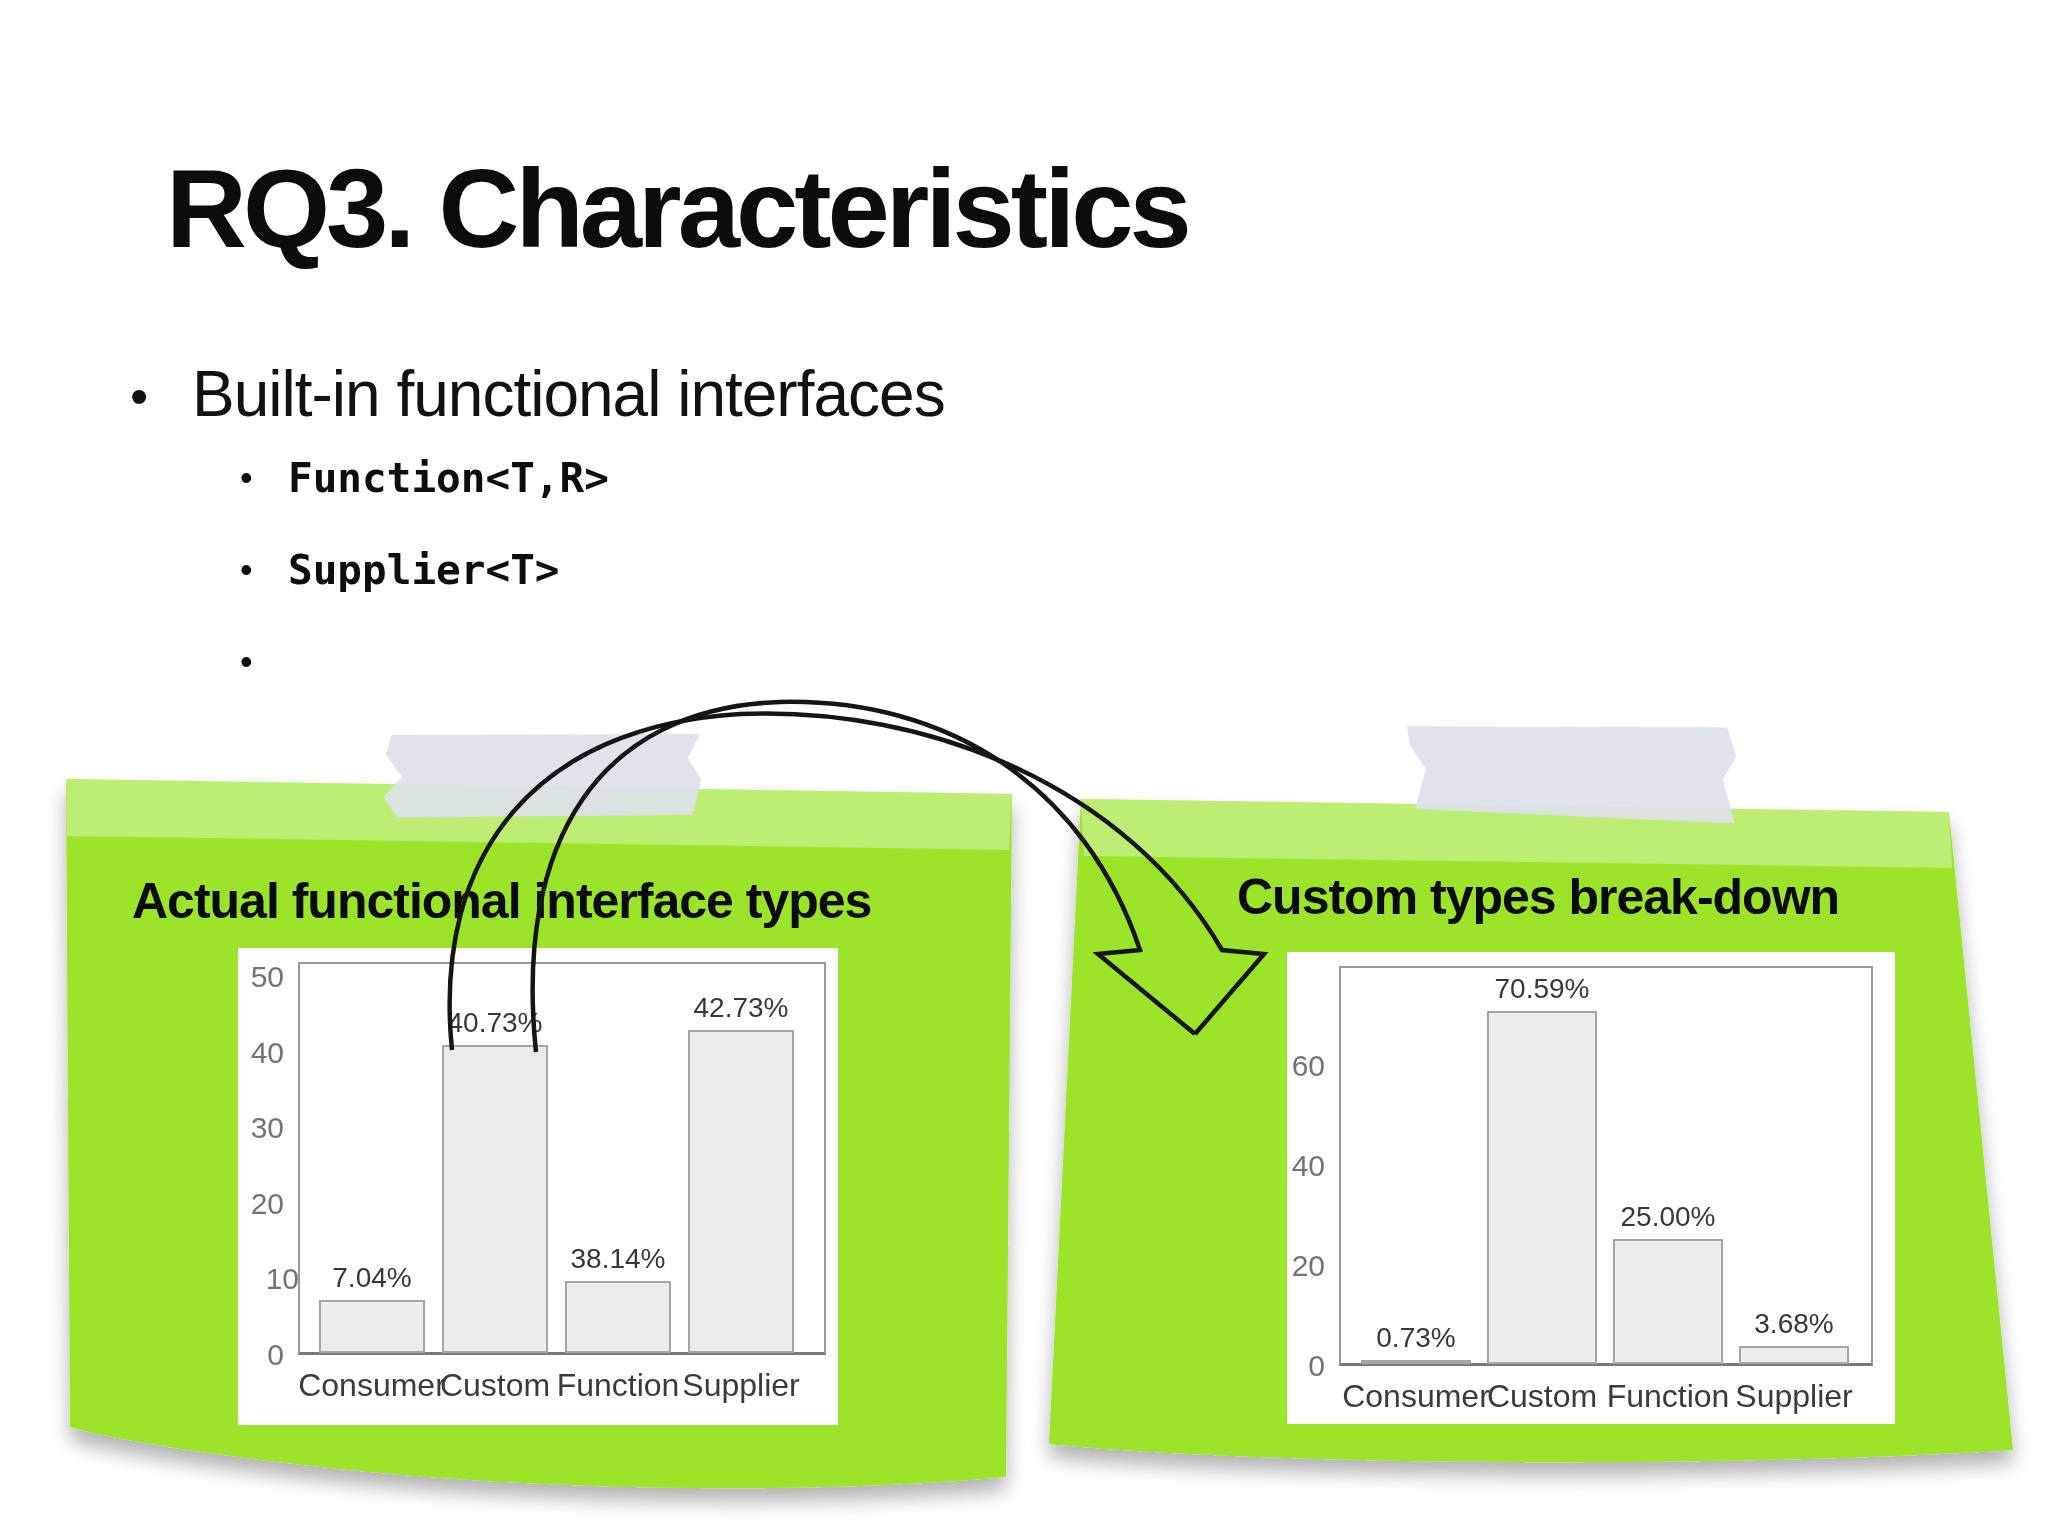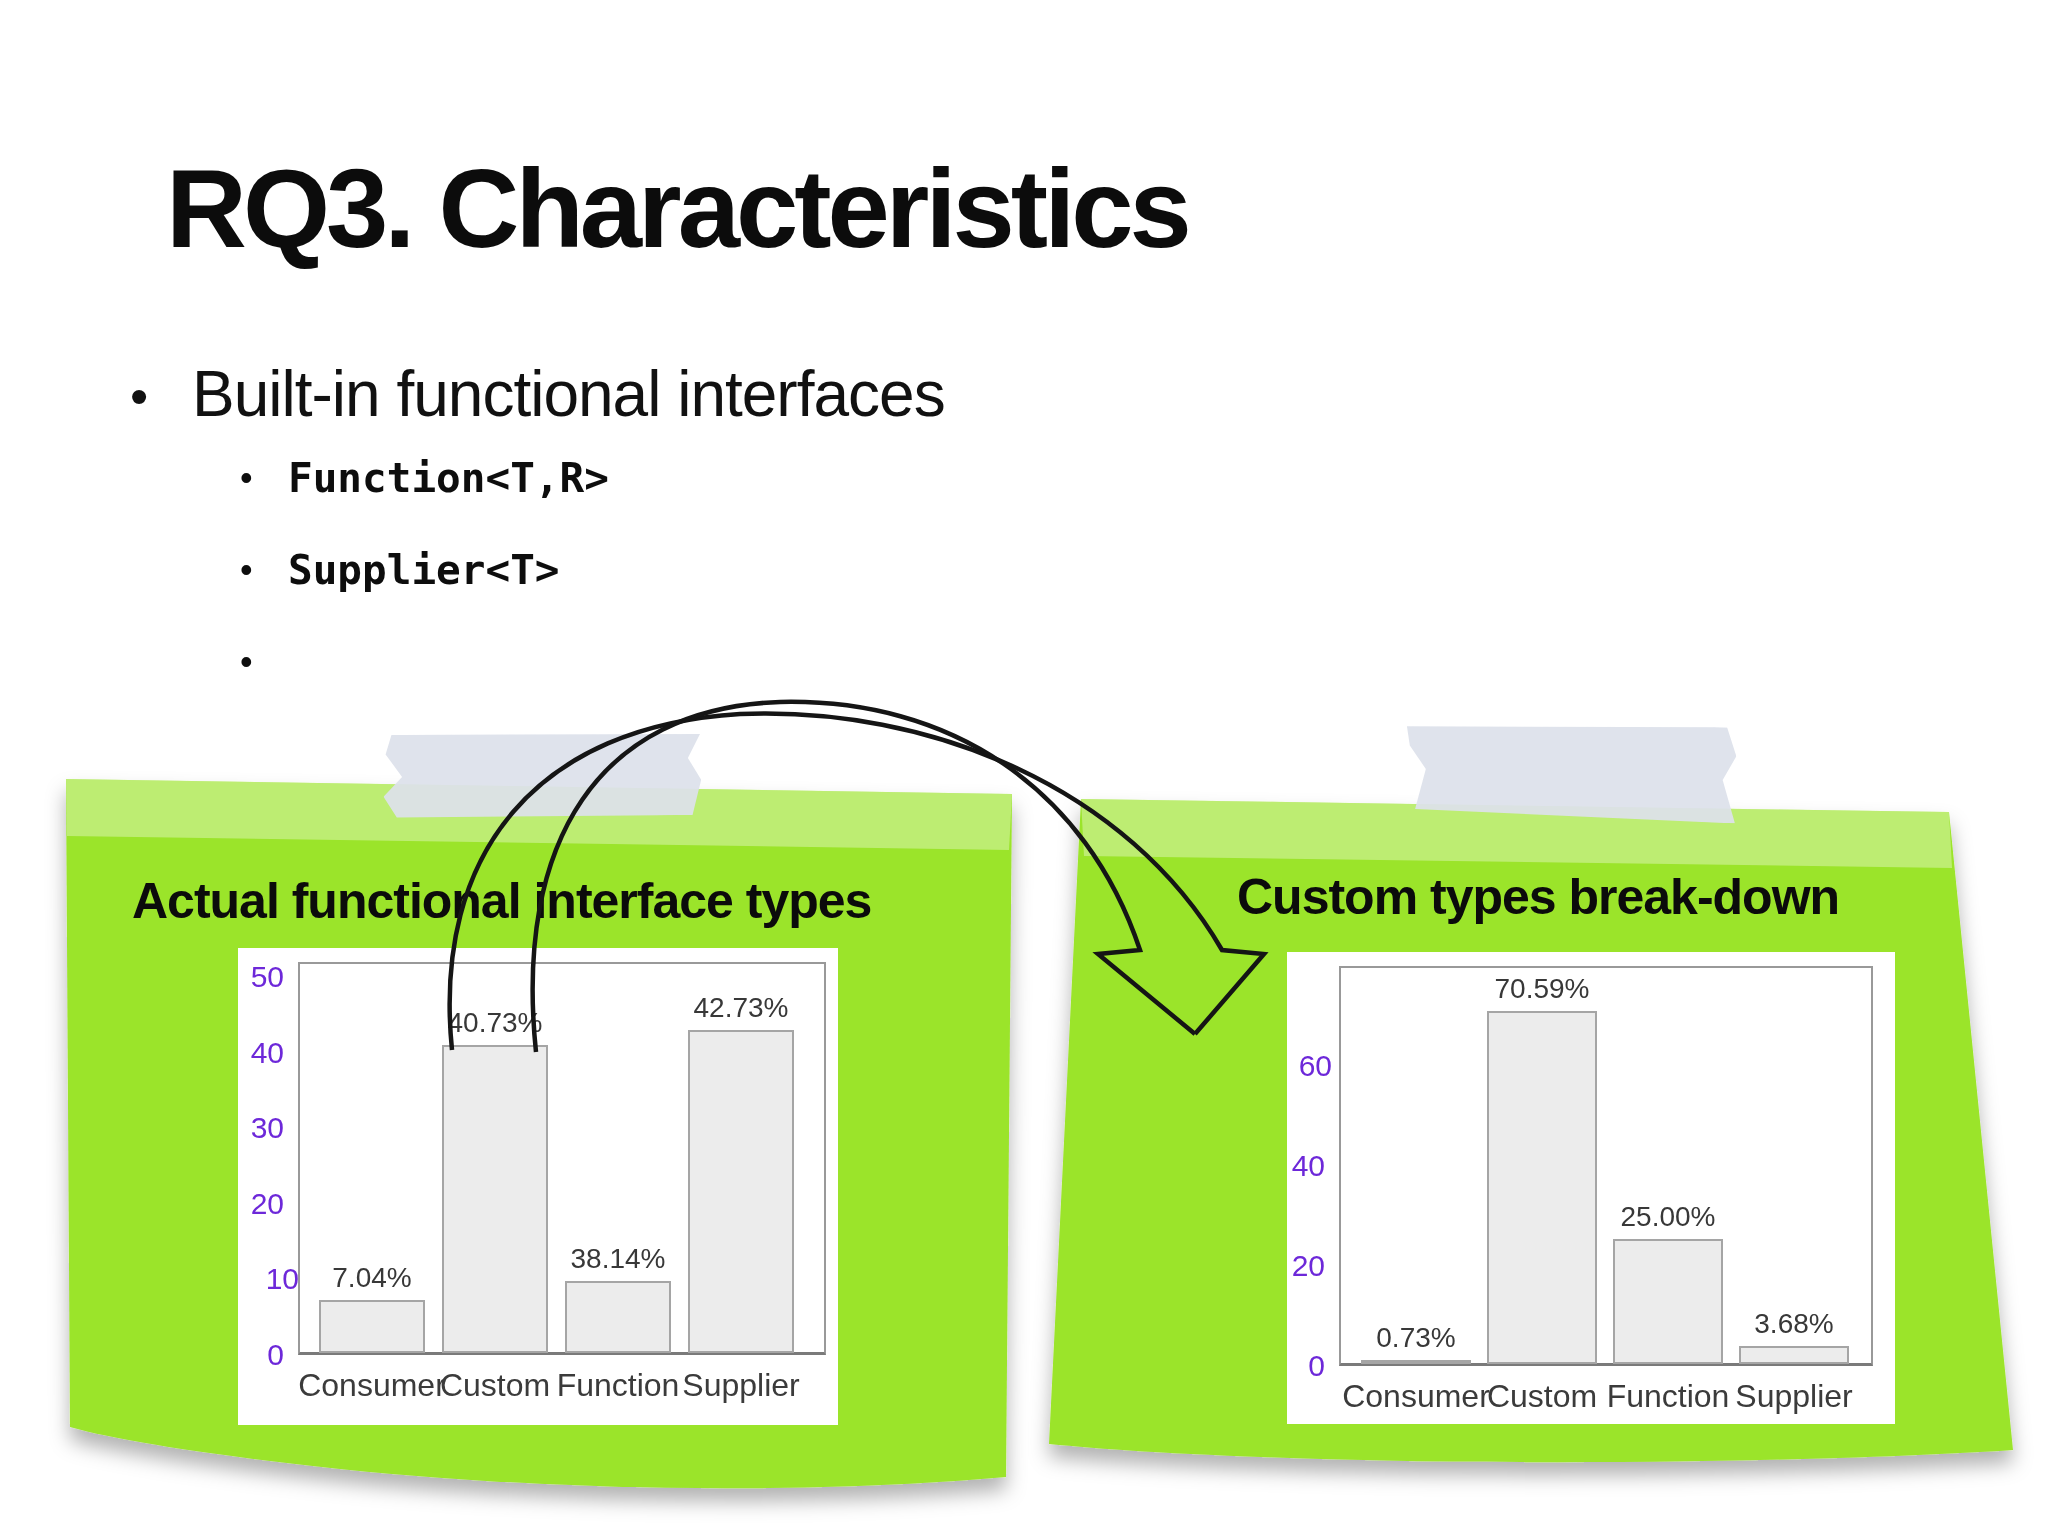--- a/index.html
+++ b/index.html
@@ -25,21 +25,21 @@
   #tape-right{left:1406px;top:724px;width:330px;height:96px;transform:rotate(1.2deg);
     clip-path:polygon(0 6%,97% 0,100% 30%,96% 55%,100% 100%,3% 92%,6% 50%,1% 26%);}
   .note-title{position:absolute;font-size:50px;font-weight:700;color:#0b0b0b;
               letter-spacing:-1px;white-space:nowrap;}
   #note-title-left{left:132px;top:872px;}
   #note-title-right{left:1237px;top:868px;}
   
   .chart-panel{position:absolute;background:#ffffff;}
   .plot{position:absolute;background:#fff;border:2px solid #999;
         border-bottom:3px solid #7a7a7a;box-sizing:border-box;}
-  .ytick{position:absolute;font-size:30px;color:#6d28d9;height:30px;line-height:30px;
+  .ytick{position:absolute;font-size:30px;color:#737373;height:30px;line-height:30px;
          text-align:right;}
   .bar{position:absolute;background:#ececec;border:2px solid #a5a5a5;box-sizing:border-box;}
   .vlabel{position:absolute;font-size:28px;color:#383838;transform:translateX(-50%);
           white-space:nowrap;}
   .clabel{position:absolute;font-size:32px;color:#3b3b3b;transform:translateX(-50%);
           white-space:nowrap;}
   
   #arrow-layer{pointer-events:none;}
 </style>
 </head>
@@ -105,21 +105,21 @@
       <div class="clabel" style="left: 380px; top: 419px;">Function</div>
       <div class="bar" style="left: 450px; top: 82px; width: 106px; height: 323px; background: rgb(236, 236, 236); border-color: rgb(165, 165, 165);"></div>
       <div class="vlabel" style="left: 503px; top: 44px;">42.73%</div>
       <div class="clabel" style="left: 503px; top: 419px;">Supplier</div>
     </div>
   <div class="chart-panel" style="left: 1287px; top: 952px; width: 608px; height: 472px;">
       <div class="plot" style="left: 52px; top: 14px; width: 534px; height: 400px;"></div>
       <div class="ytick" style="left: 0px; width: 38px; top: 399px;">0</div>
       <div class="ytick" style="left: 0px; width: 38px; top: 299px;">20</div>
       <div class="ytick" style="left: 0px; width: 38px; top: 199px;">40</div>
-      <div class="ytick" style="left: 7px; width: 38px; top: 99px;">60</div>
+      <div class="ytick" style="left: 0px; width: 38px; top: 99px;">60</div>
       <div class="bar" style="left: 74px; top: 408px; width: 110px; height: 4px; background: rgb(236, 236, 236); border-color: rgb(165, 165, 165);"></div>
       <div class="vlabel" style="left: 129px; top: 370px;">0.73%</div>
       <div class="clabel" style="left: 129px; top: 426px;">Consumer</div>
       <div class="bar" style="left: 200px; top: 59px; width: 110px; height: 353px; background: rgb(236, 236, 236); border-color: rgb(165, 165, 165);"></div>
       <div class="vlabel" style="left: 255px; top: 21px;">70.59%</div>
       <div class="clabel" style="left: 255px; top: 426px;">Custom</div>
       <div class="bar" style="left: 326px; top: 287px; width: 110px; height: 125px; background: rgb(236, 236, 236); border-color: rgb(165, 165, 165);"></div>
       <div class="vlabel" style="left: 381px; top: 249px;">25.00%</div>
       <div class="clabel" style="left: 381px; top: 426px;">Function</div>
       <div class="bar" style="left: 452px; top: 394px; width: 110px; height: 18px; background: rgb(236, 236, 236); border-color: rgb(165, 165, 165);"></div>

